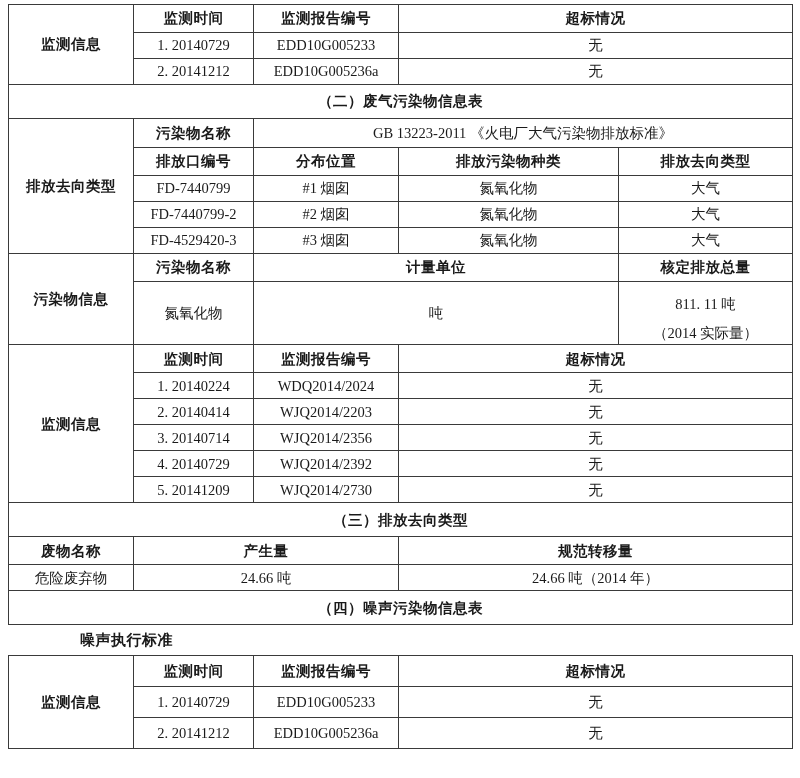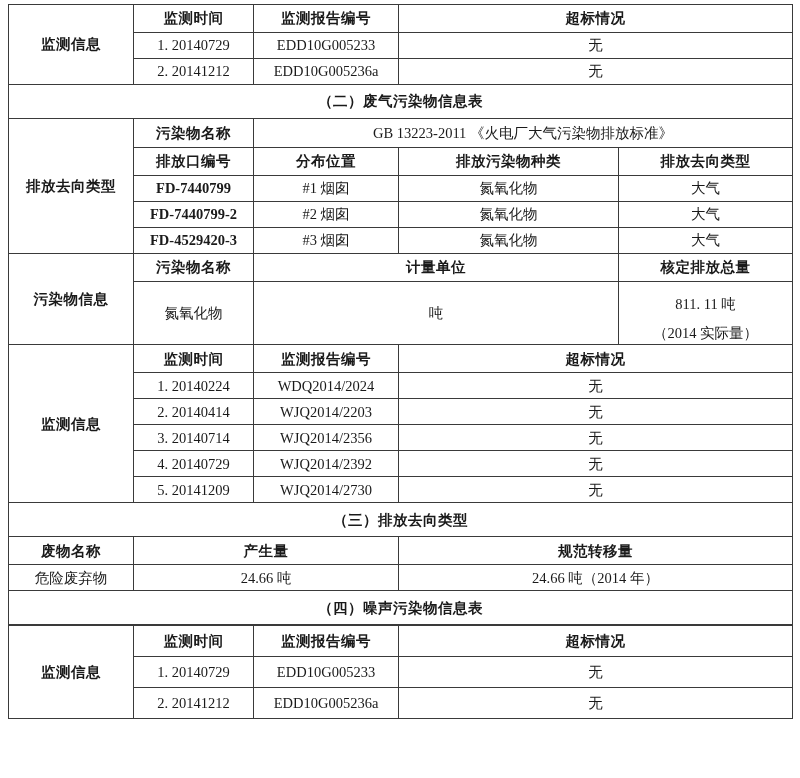--- a/index.html
+++ b/index.html
@@ -61,21 +61,20 @@
     font-size: 15px;
     letter-spacing: 0.5px;
     text-align: center;
   }
   .val {
     font-size: 14.5px;
   }
   .left {
     text-align: left;
     padding-left: 8px;
-    font-weight: bold;
   }
   .two-line {
     text-align: left;
     padding-left: 8px;
     line-height: 1.35;
     font-size: 14px;
   }
   .two-line span { display: block; margin-top: 11px; }
   .noise-std {
     height: 30px;
@@ -217,20 +216,21 @@
         <td class="val" colspan="2">24.66 吨（2014 年）</td>
       </tr>
 
       <tr class="r-title">
         <td class="sect-title" colspan="5">（四）噪声污染物信息表</td>
       </tr>
 
     </tbody>
   </table>
 
+  <div class="noise-std">噪声执行标准</div>
 
   <table class="doc">
     <colgroup>
       <col style="width:125px">
       <col style="width:120px">
       <col style="width:145px">
       <col style="width:394px">
     </colgroup>
     <tbody>
       <tr class="r-bot">

